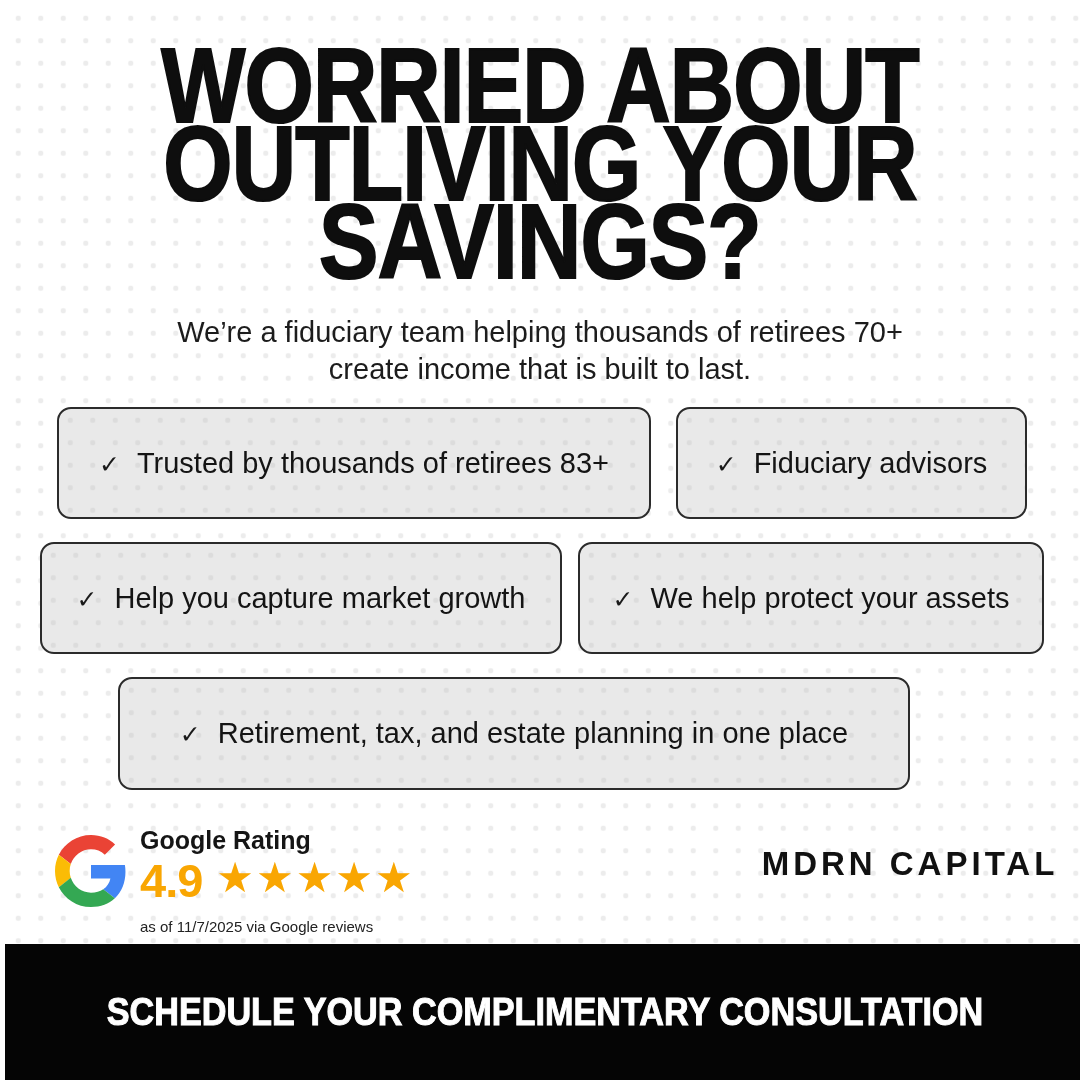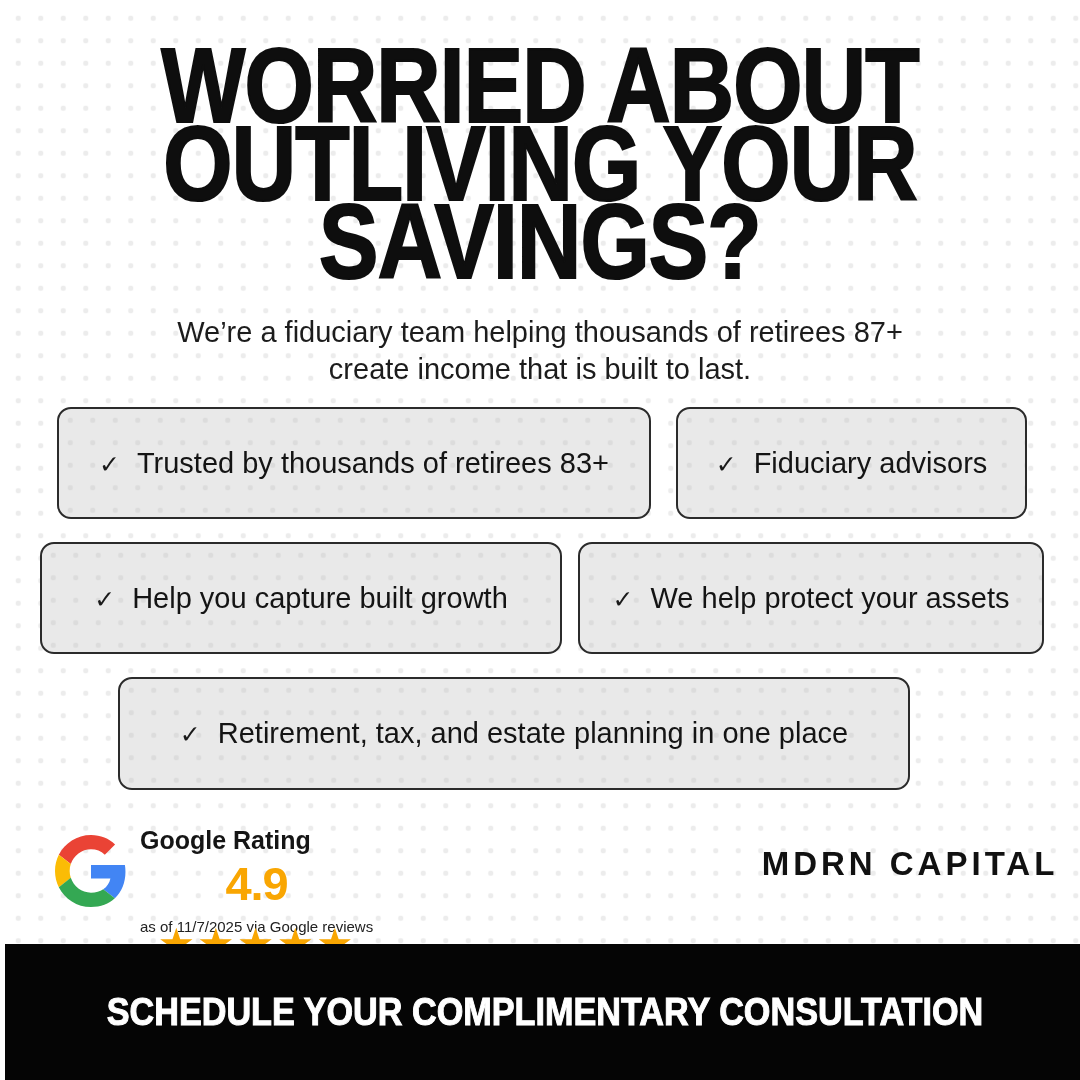--- a/index.html
+++ b/index.html
@@ -50,21 +50,21 @@
   .p1 { left:676px; top:407px; width:347px; height:108px; }
   .p2 { left:40px;  top:542px; width:518px; height:108px; }
   .p3 { left:578px; top:542px; width:462px; height:108px; }
   .p4 { left:118px; top:677px; width:788px; height:109px; }
 
   
   .rating { position:absolute; left:55px; top:826px; display:flex; gap:13px; }
   .glogo { width:72px; height:72px; margin-top:9px; }
   .rcol { display:flex; flex-direction:column;justify-content:space-between; }
   .rtitle { font-size:25px; font-weight:700; color:#151515; line-height:28px; }
-  .rrow { display:flex; align-items:center; gap:14px; margin-top:2px; height:48px;flex-direction:column; }
+  .rrow { display:flex; align-items:center; gap:14px; margin-top:2px; height:48px; }
   .rscore { font-size:47px; font-weight:700; color:#f9a602; letter-spacing:-1px; }
   .rstars {
     font-family:"DejaVu Sans", sans-serif;
     font-size:42px; color:#f9a602; letter-spacing:2px; line-height:1;
     position:relative; top:-2px;
   }
   .rdisc { font-size:15px; color:#222222; margin-top:14px; }
 
   
   .brand {
@@ -91,37 +91,37 @@
 
 <div class="canvas">
 
   <div class="headline">
     <div>WORRIED ABOUT</div>
     <div>OUTLIVING YOUR</div>
     <div>SAVINGS?</div>
   </div>
 
   <div class="subtitle">
-    <div>We’re a fiduciary team helping thousands of retirees 87+</div>
+    <div>We’re a fiduciary team helping thousands of retirees 70+</div>
     <div>create income that is built to last.</div>
   </div>
 
   <div class="pill p0">
     <span class="check">✓</span>
     <span>Trusted by thousands of retirees 83+</span>
   </div>
 
   <div class="pill p1">
     <span class="check">✓</span>
     <span>Fiduciary advisors</span>
   </div>
 
   <div class="pill p2">
     <span class="check">✓</span>
-    <span>Help you capture built growth</span>
+    <span>Help you capture market growth</span>
   </div>
 
   <div class="pill p3">
     <span class="check">✓</span>
     <span>We help protect your assets</span>
   </div>
 
   <div class="pill p4">
     <span class="check">✓</span>
     <span>Retirement, tax, and estate planning in one place</span>

